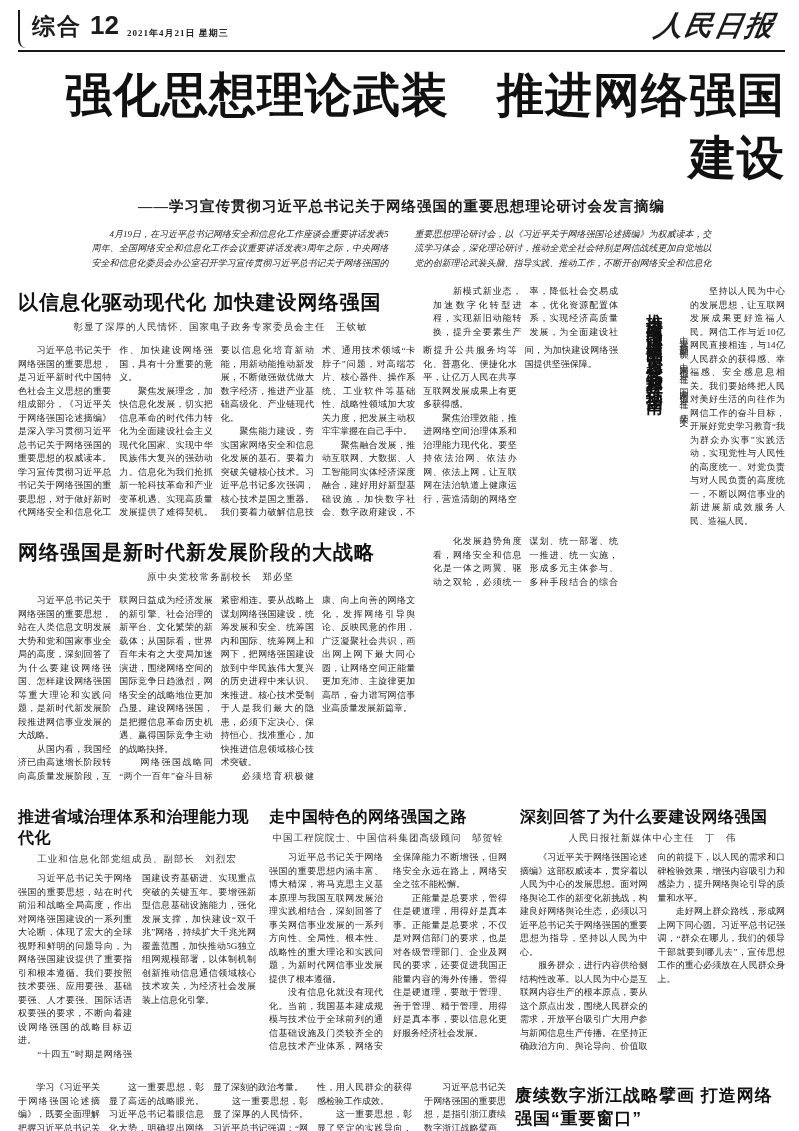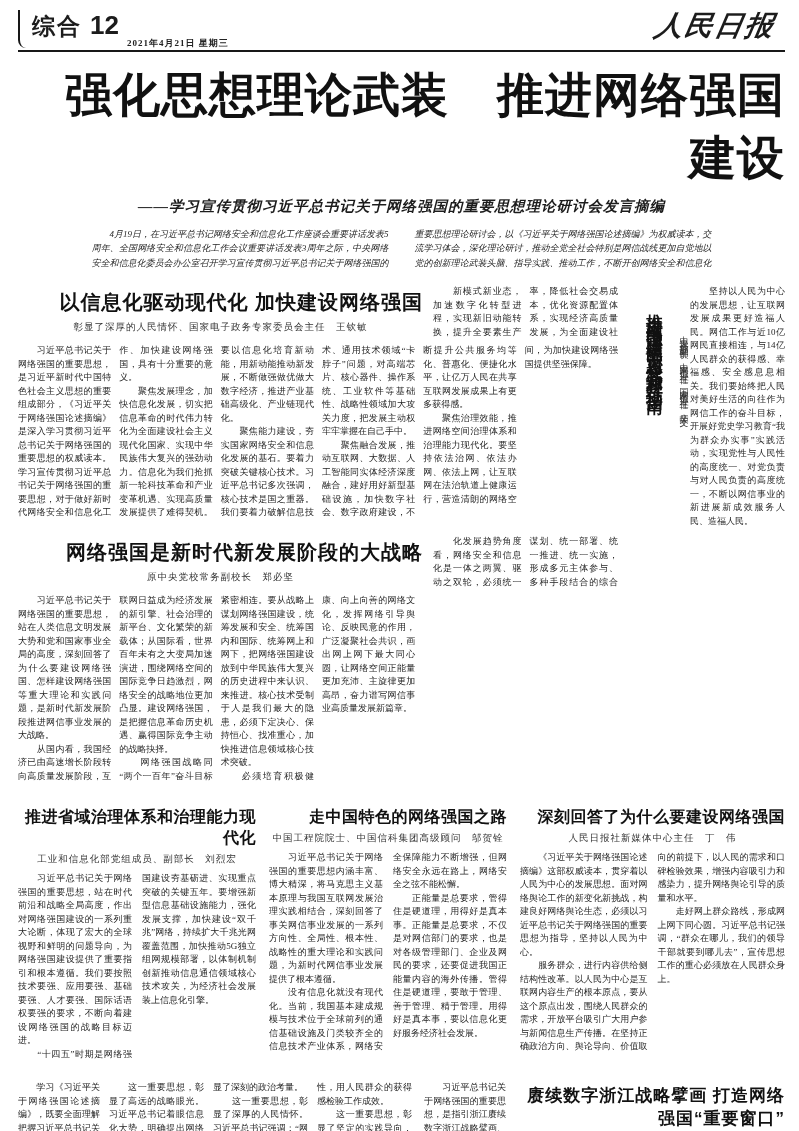--- a/index.html
+++ b/index.html
@@ -6,31 +6,31 @@
   html,body { width:799px; height:1131px; background:#ffffff; }
   body { font-family:"Liberation Serif","DejaVu Serif",serif; color:#1c1c1c; overflow:hidden; }
   .page { width:799px; height:1131px; padding:6px 14px 12px 18px; background:#fff; }
 
   
   .masthead { position:relative; height:46px; border-bottom:2px solid #181818; display:flex; justify-content:space-between; align-items:center; padding:0 4px 4px 14px; }
   .corner-rule { position:absolute; left:0; top:4px; width:10px; height:38px; border-left:2.5px solid #181818; border-bottom-left-radius:8px; }
   .mast-left { display:flex; align-items:baseline; gap:8px; }
   .section-name { font-family:"Liberation Sans","DejaVu Sans",sans-serif; font-weight:700; font-size:23px; letter-spacing:2px; }
   .page-number { font-family:"Liberation Sans","DejaVu Sans",sans-serif; font-weight:700; font-size:26px; }
-  .mast-date { font-size:9px; font-weight:700; color:#222; letter-spacing:1px; position:relative; top:12px; }
+  .mast-date { font-size:9px; font-weight:700; color:#222; letter-spacing:1px; position:relative; top:2px; }
   .paper-name { font-style:italic; font-weight:900; font-size:28px; transform:skewX(-10deg); letter-spacing:2px; padding-right:6px; }
 
   
   .banner-title { margin-top:12px; text-align:right; font-family:"Liberation Sans","DejaVu Sans",sans-serif; font-weight:900; font-size:47px; letter-spacing:1px; color:#111; }
-  .banner-sub { margin-top:7px; text-align:center; font-weight:700; font-size:14.5px; letter-spacing:1px;font-style:italic; }
+  .banner-sub { margin-top:7px; text-align:center; font-weight:700; font-size:14.5px; letter-spacing:1px; }
   .editor-note { width:620px; margin:11px auto 0; height:48px; overflow:hidden; column-count:2; column-gap:26px; column-fill:auto; font-size:9px; font-style:italic; line-height:1.6; text-align:justify; white-space:pre-line; color:#272727; }
 
   
   .bodytext { font-size:9px; line-height:1.5; text-align:justify; white-space:pre-line; color:#252525; overflow:hidden; }
-  .art-title { font-family:"Liberation Sans","DejaVu Sans",sans-serif; font-weight:900; color:#111; text-align:right; }
+  .art-title { font-family:"Liberation Sans","DejaVu Sans",sans-serif; font-weight:900; color:#111; text-align:left; }
   .byline { text-align:center; font-size:9.5px; color:#333; letter-spacing:1px; }
 
   
   .main-row { display:flex; gap:12px; margin-top:10px; height:512px; }
   .left-col { width:600px; }
   .art-head { display:flex; gap:10px; }
   .art-head-main { width:405px; padding-top:4px; }
   .art-head-main .art-title { font-size:20px; letter-spacing:1px; }
   .art-head-main .byline { margin-top:5px; }
   .art-head-side { flex:1; height:54px; column-count:2; column-gap:8px; column-fill:auto; }

